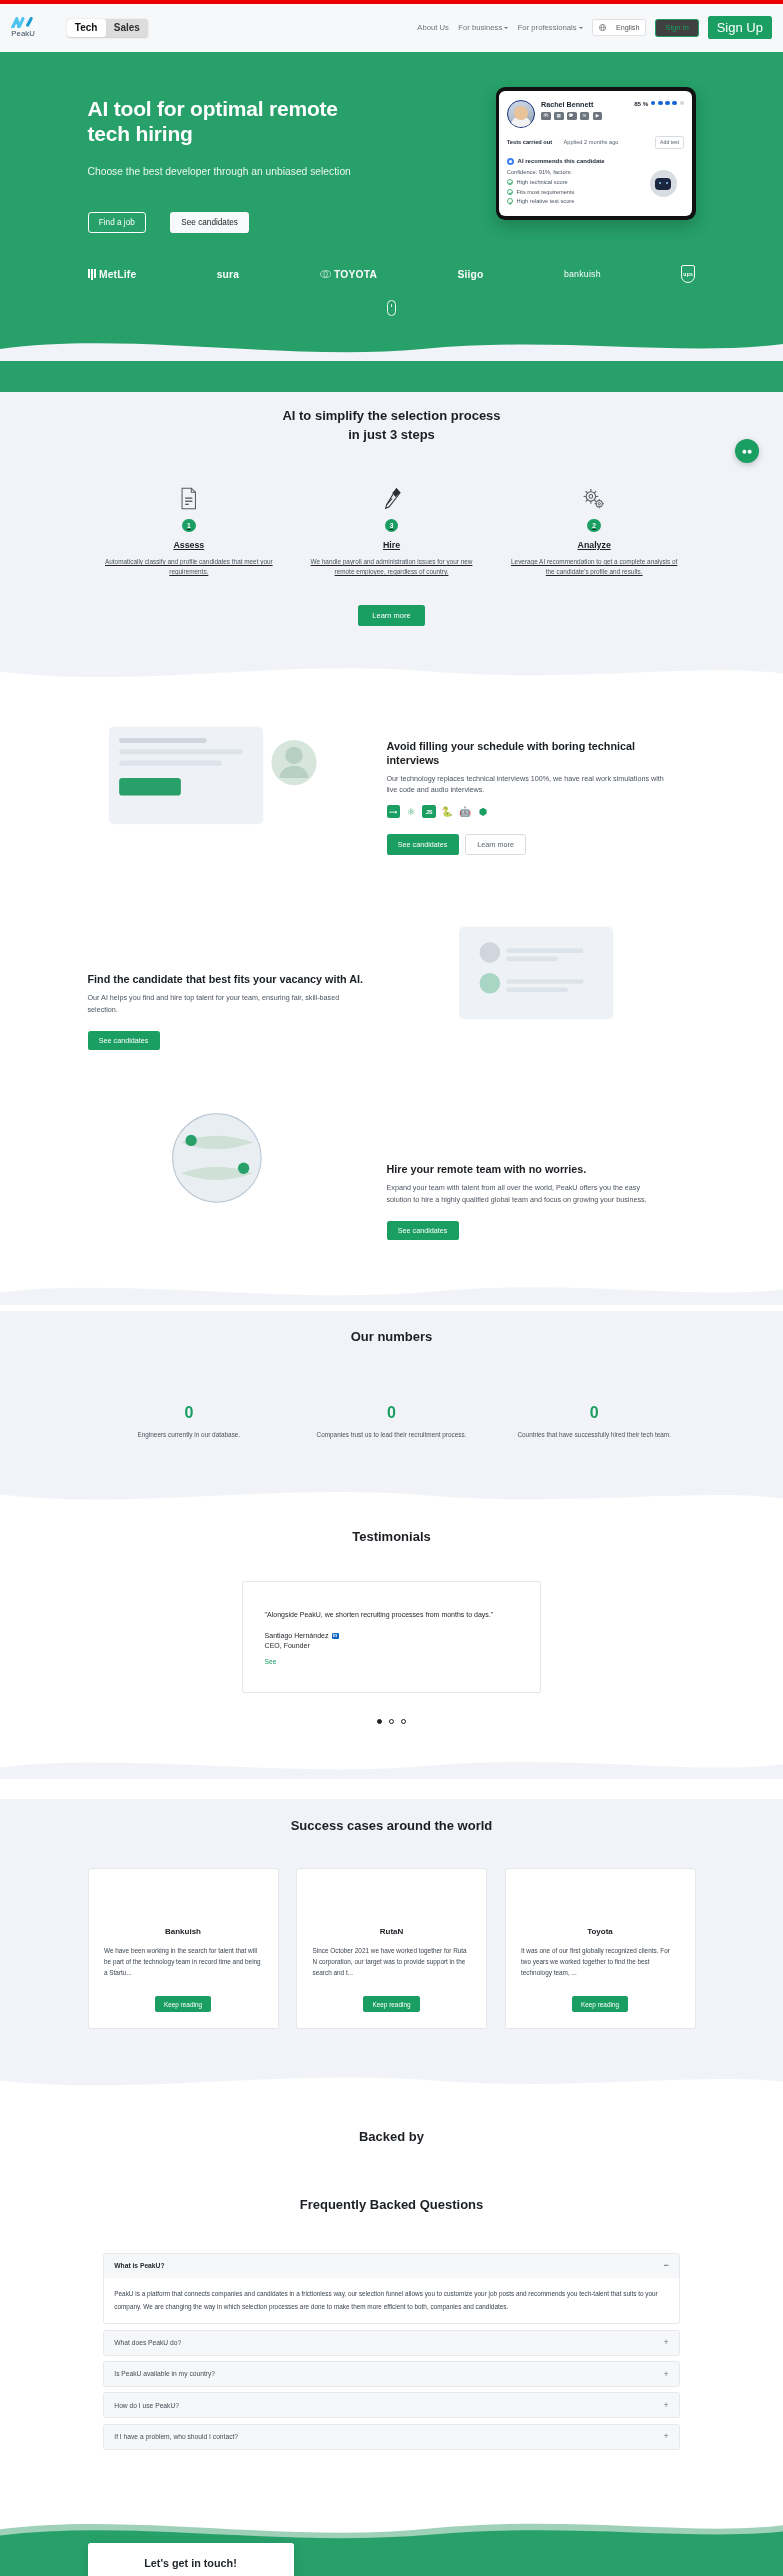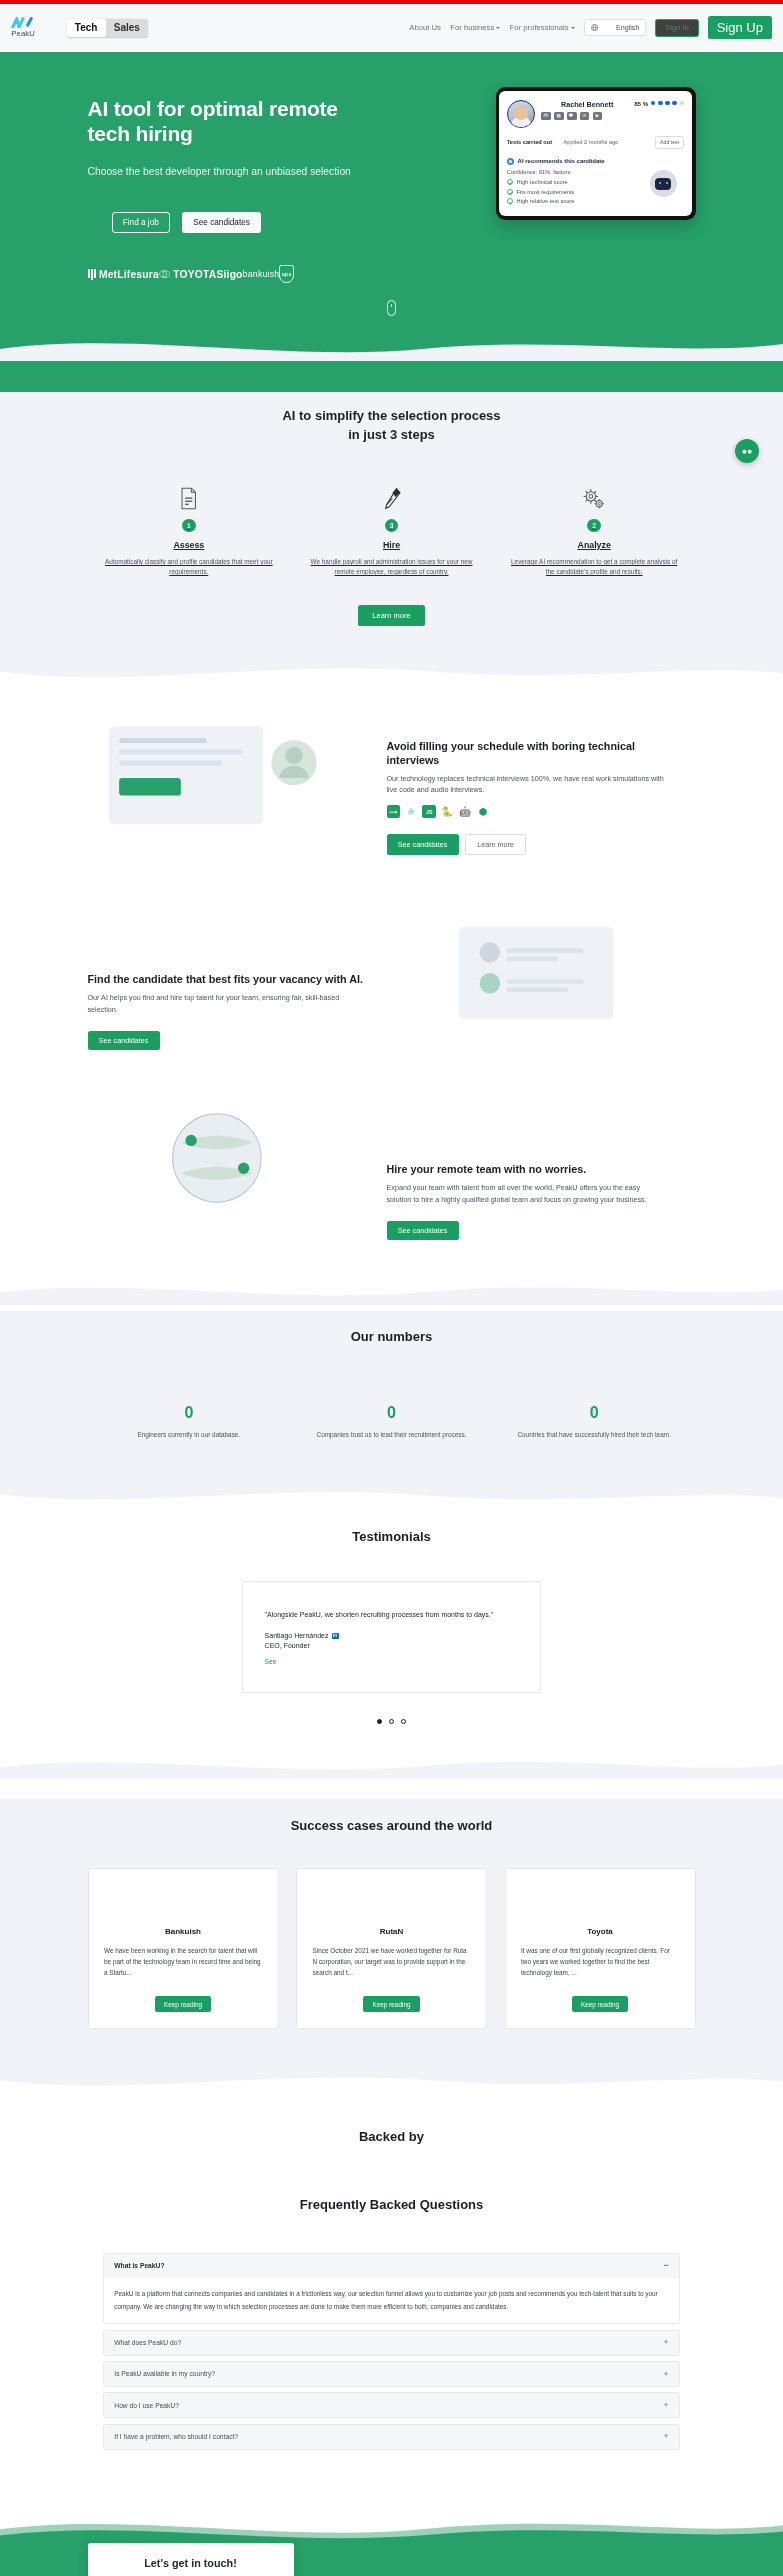--- a/index.html
+++ b/index.html
@@ -28,59 +28,59 @@
   .seg > div {
     padding:3.6px 8.2px; font-size:10px; font-weight:bold; cursor:pointer;
     background:#dcdcdc; color:#303030;
   }
   .seg > div.active { background:#ffffff; color:#111; border-radius:3.1px; box-shadow:0 0.5px 2.1px rgba(0,0,0,.25); }
 
   .nav { margin-left:auto; display:flex; align-items:center; gap:9.3px; }
   .nav a.navlink { font-size:7.7px; color:#6c757d; text-decoration:none; display:flex; align-items:center; gap:2.1px; }
   .caret { width:0;height:0;border-left:2.1px solid transparent;border-right:2.1px solid transparent;border-top:2.6px solid #6c757d; display:inline-block; }
   .lang {
-    display:flex; align-items:center; gap:18px; font-size:7.2px; color:#555;
+    display:flex; align-items:center; gap:10px; font-size:7.2px; color:#555;
     border:0.5px solid #dfe2e5; border-radius:2.6px; padding:3.1px 5.7px; background:#fff;
   }
   .btn-outline-green {
     border:0.5px solid #1a9e62; color:#1a9e62; background:#404040; border-radius:2.6px;
     padding:3.6px 8.8px; font-size:7.7px; cursor:pointer;
   }
   .btn-green {
     background:#1a9e62; color:#fff; border:none; border-radius:2.6px;
     padding:4.1px 8.8px; font-size:13px; cursor:pointer;
   }
 
   
   .hero {
     background:#27a06a; position:relative; padding:30px 0 0 0; min-height:340px;
   }
   .hero-inner { width:608px; margin:0 auto; display:flex; align-items:flex-start; }
   .hero-left { width:289px; padding-top:15.5px; }
   .hero h1 { font-size:21px; line-height:1.18; color:#fff; font-weight:bold; letter-spacing:-0.2px; }
   .hero p.sub { font-size:10.3px; color:#eaf6f0; margin-top:18.5px; line-height:1.45; font-weight:300; }
-  .hero-btns { margin-top:32px; display:flex; gap:12px;margin-left:24px; }
+  .hero-btns { margin-top:32px; display:flex; gap:24px; }
   .btn-hero-ghost { border:0.5px solid #fff; background:transparent; color:#fff; font-size:8.2px; padding:5.2px 10.3px; border-radius:3.1px; cursor:pointer;}
   .btn-hero-white { border:none; background:#f7f9fa; color:#222; font-size:8.2px; padding:5.7px 11.3px; border-radius:3.1px; cursor:pointer;}
 
   .hero-right { margin-left:auto; padding-top:5.2px; }
   .device {
     width:200px; background:#111; border-radius:9.3px; padding:4.6px 3.1px;
     box-shadow:0 6.2px 15.5px rgba(0,0,0,.2);
   }
   .device-screen { background:#fff; border-radius:6.2px; padding:8.2px 8.2px 11.3px 8.2px; }
   .cand-top { display:flex; align-items:flex-start; gap:6.2px; }
   .avatar {
     width:28px;height:28px;border-radius:50%;border:1.5px solid #16307a;
     background:linear-gradient(160deg,#cfd9e6 0%,#b9c6d6 45%,#8d99a8 100%);
     position:relative; overflow:hidden; flex:0 0 auto;
   }
   .avatar::after{content:"";position:absolute;left:6.7px;top:5.7px;width:13.4px;height:13.4px;border-radius:50%;background:#e8c39a;}
   .avatar::before{content:"";position:absolute;left:3.1px;top:15.5px;width:20.6px;height:15.5px;border-radius:9.3px 9.3px 0 0;background:#f2f2f2;}
-  .cand-name { font-size:7.2px; font-weight:bold; color:#1b2430;margin-left:20px; }
+  .cand-name { font-size:7.2px; font-weight:bold; color:#1b2430; }
   .cand-icons { display:flex; gap:3.1px; margin-top:3.6px; }
   .cand-icons i {
     width:9.8px;height:7.7px;background:#6c757d;border-radius:1.5px;display:inline-block;
     font-size:4.6px;color:#fff;text-align:center;line-height:7.7px;font-style:normal;
   }
   .score-wrap { margin-left:auto; display:flex; align-items:center; gap:2.6px; }
   .score-txt { font-size:6.2px; font-weight:bold; color:#1b2430; }
   .dot { width:4.6px;height:4.6px;border-radius:50%;background:#1565d8; display:inline-block;}
   .dot.off { background:#d3d7dc; }
   .cand-row2 { display:flex; align-items:center; gap:11.3px; margin-top:8.8px; }
@@ -99,21 +99,21 @@
   .bot {
     position:absolute; right:15.5px; bottom:18.5px; width:27px;height:27px;border-radius:50%;
     background:#d9dde1; display:flex;align-items:center;justify-content:center;
   }
   .bot-face { width:16px;height:12px;border-radius:4.1px;background:#1b2540; position:relative;}
   .bot-face::before{content:"";position:absolute;left:3.1px;top:4.1px;width:2.6px;height:2.6px;border-radius:50%;background:#7fd3f0;}
   .bot-face::after{content:"";position:absolute;right:3.1px;top:4.1px;width:2.6px;height:2.6px;border-radius:50%;background:#7fd3f0;}
   .device-body-rel { position:relative; }
 
   
-  .logos { width:608px; margin:32px auto 0; display:flex; align-items:center; }
+  .logos { width:608px; margin:32px auto 0; display:flex; align-items:center; justify-content:space-between; }
   .logo { color:#fff; font-size:10.3px; font-weight:bold; letter-spacing:0.2px; display:flex; align-items:center; gap:3.1px; opacity:.98;}
   .logo.small { font-size:8.8px; font-weight:normal;}
   .logo-bars { display:inline-flex; gap:1px; }
   .logo-bars span { width:2.1px;height:9.3px;background:#fff;display:inline-block;}
   .logo-bars span:nth-child(2){height:11.3px;}
   .ups-shield{width:14.4px;height:17.5px;border:1px solid #fff;border-radius:2.1px 2.1px 7.2px 7.2px;display:flex;align-items:center;justify-content:center;font-size:5.2px;font-weight:bold;}
   .hero-scroll { text-align:center; margin-top:17.5px; padding-bottom:13.4px;}
   .mouse { width:9.8px;height:15.5px;border:1px solid #ffffff;border-radius:5.2px;display:inline-block;position:relative; opacity:.9;}
   .mouse::after{content:"";position:absolute;left:50%;top:2.6px;margin-left:-0.8px;width:1.5px;height:3.1px;background:#fff;border-radius:1px;}
 

